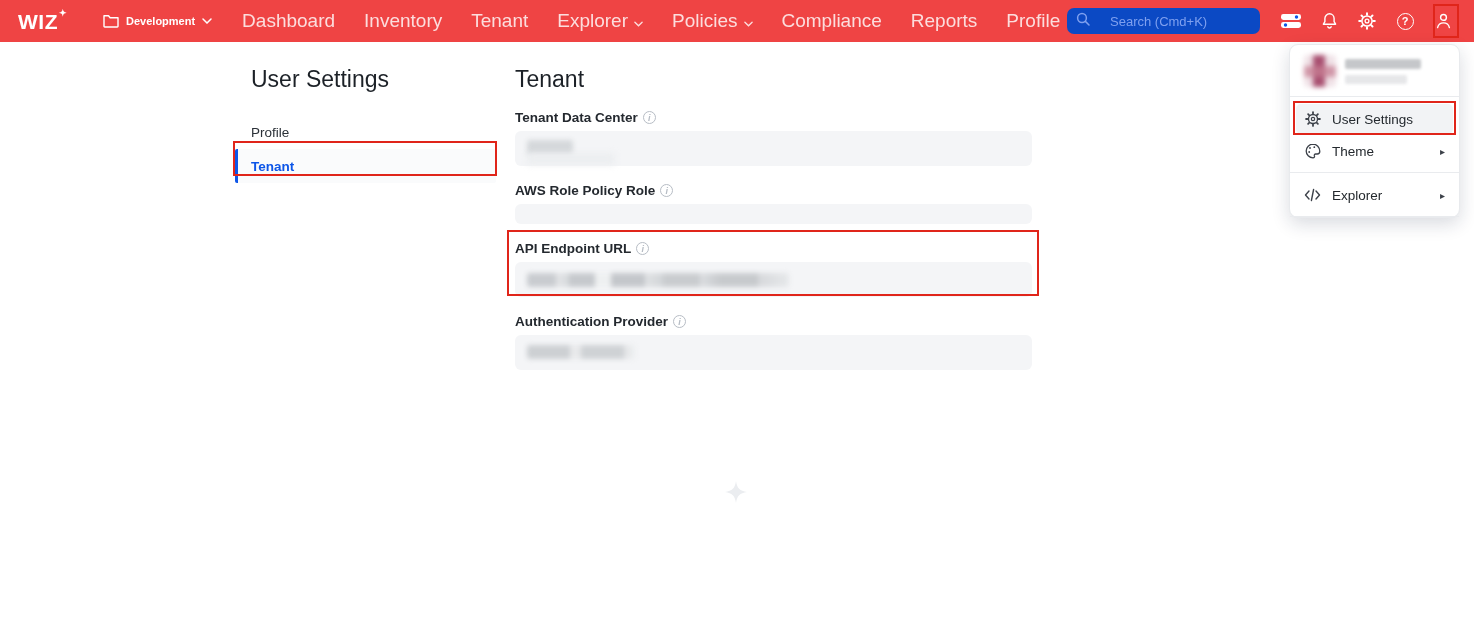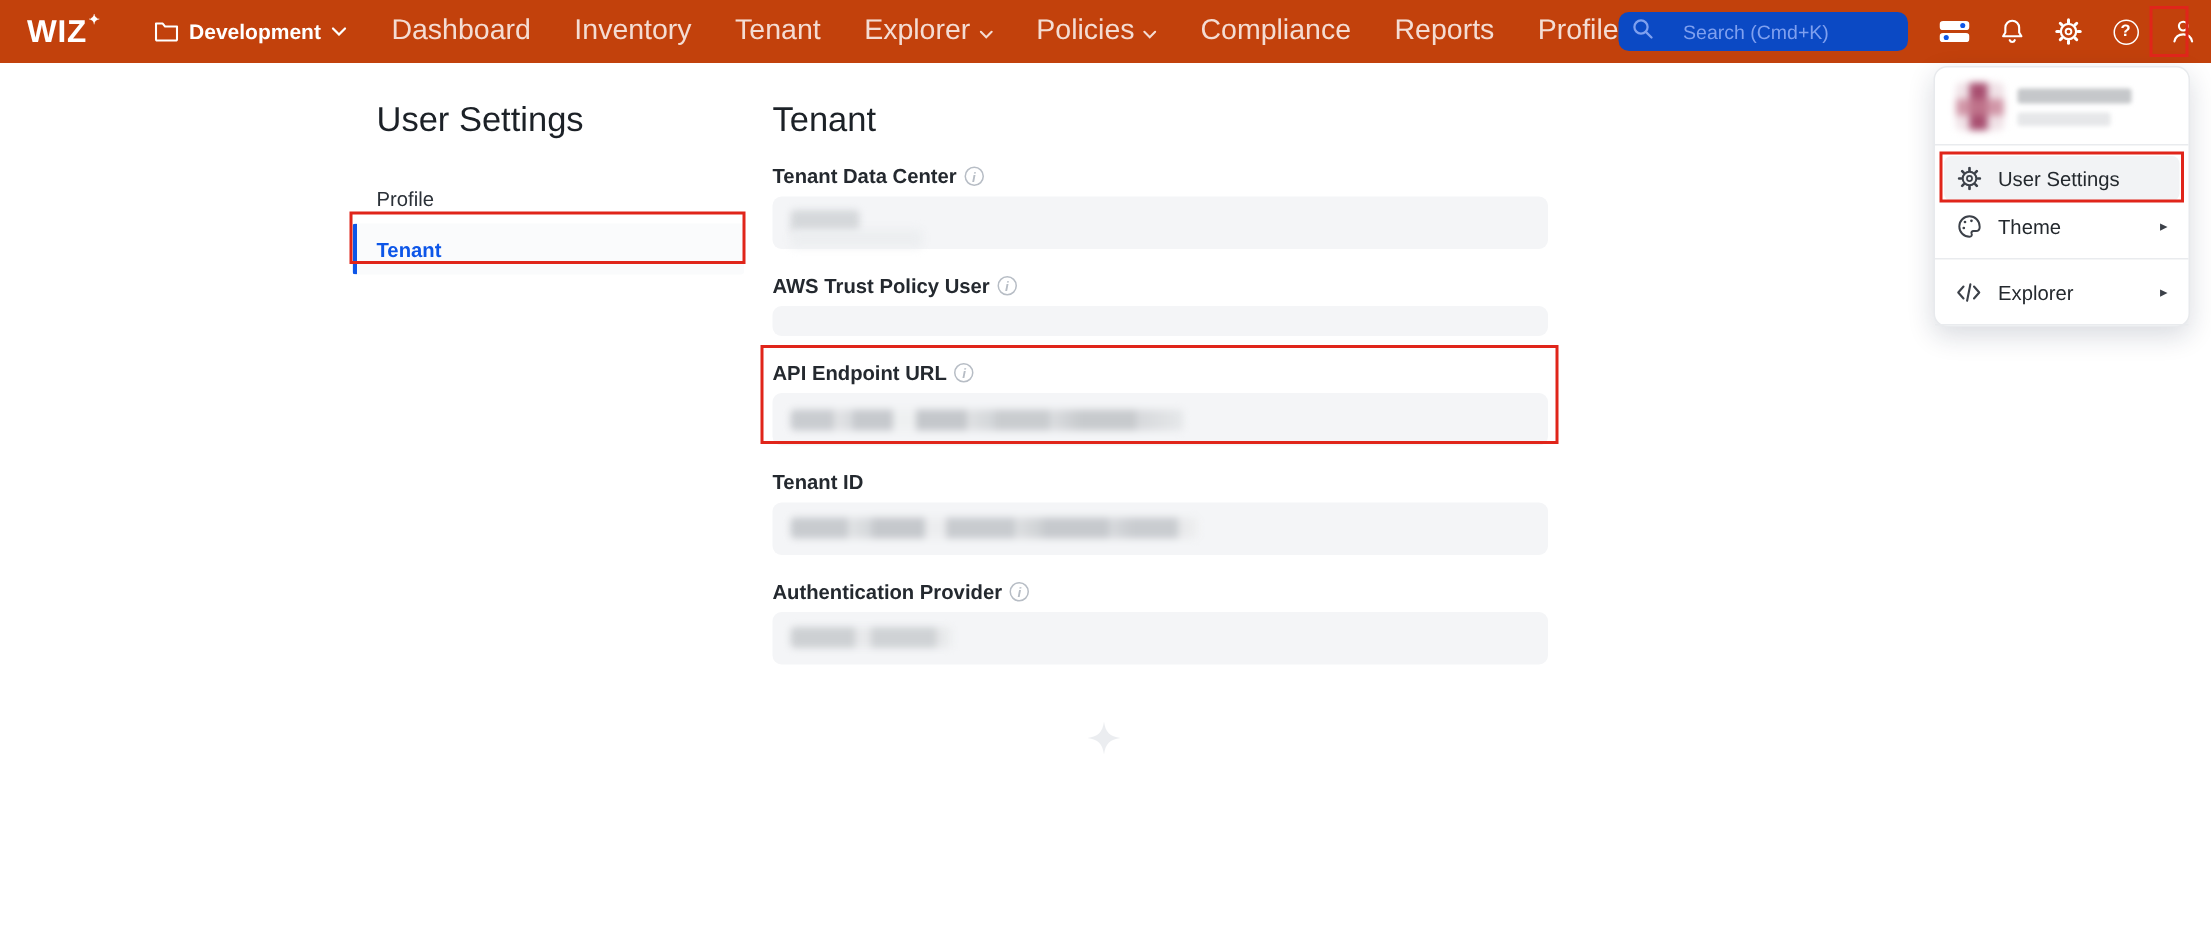--- a/index.html
+++ b/index.html
@@ -1,26 +1,26 @@
 <!DOCTYPE html>
 <html><head>
 <meta charset="utf-8">
 <style>
   * { box-sizing: border-box; margin: 0; padding: 0; }
   html,body { background:#fff; }
   body { font-family: "Liberation Sans", sans-serif; }
   .screen { position:relative; width:1474px; height:630px; background:#fff; overflow:hidden; }
 
   
-  .topbar { position:absolute; left:0; top:0; width:100%; height:42px; background:#c2410c;
+  .topbar { position:absolute; left:0; top:0; width:100%; height:42px; background:#ef4444;
             display:flex; align-items:center; padding:0 18px; }
   .logo { display:flex; align-items:flex-start; color:#fff; font-weight:bold; font-size:21px;
           letter-spacing:.5px; cursor:pointer; line-height:1; margin-right:36px; }
   .logo .spark { font-size:9px; margin-left:1px; margin-top:-2px; }
-  .project { display:flex; align-items:center; gap:7px; color:#fff; font-size:14px; font-weight:bold; cursor:pointer; margin-right:16px; }
+  .project { display:flex; align-items:center; gap:7px; color:#fff; font-size:11px; font-weight:bold; cursor:pointer; margin-right:16px; }
   .project svg { display:block; }
   .nav { display:flex; align-items:center; gap:29px; margin-left:14px; }
   .nav-item { display:flex; align-items:center; gap:6px; color:rgba(255,255,255,.82); font-size:19px; cursor:pointer; white-space:nowrap; }
   .searchbox { margin-left:auto; width:193px; height:26px; background:#0b49c4; border-radius:7px;
                display:flex; align-items:center; padding:0 9px; gap:20px; }
   .searchbox input { flex:1; background:transparent; border:none; outline:none; color:#dce6ff;
                      font-size:13px; font-family:"Liberation Sans",sans-serif; }
   .searchbox input::placeholder { color:#7fa0ef; }
   .hicons { display:flex; align-items:center; gap:16px; margin-left:20px; margin-right:2px; }
   .hicon { width:22px; height:26px; display:flex; align-items:center; justify-content:center; cursor:pointer; }
@@ -216,44 +216,36 @@
         <span class="info-i">i</span>
       </div>
       <div class="field tall">
         <span class="blob blob-dc"></span>
         <span class="blob blob-dc2"></span>
       </div>
     </div>
 
     <div class="fgroup">
       <div class="flabel">
-        <span>AWS Trust Policy User</span>
+        <span>AWS Role Policy Role</span>
         <span class="info-i">i</span>
       </div>
       <div class="field thin"></div>
     </div>
 
     <div class="fgroup">
       <div class="flabel">
         <span>API Endpoint URL</span>
         <span class="info-i">i</span>
       </div>
       <div class="field tall">
         <span class="blob blob-api"></span>
       </div>
     </div>
 
-    <div class="fgroup">
-      <div class="flabel">
-        <span>Tenant ID</span>
-      </div>
-      <div class="field tall">
-        <span class="blob blob-tid"></span>
-      </div>
-    </div>
 
     <div class="fgroup">
       <div class="flabel">
         <span>Authentication Provider</span>
         <span class="info-i">i</span>
       </div>
       <div class="field tall">
         <span class="blob blob-auth"></span>
       </div>
     </div>

